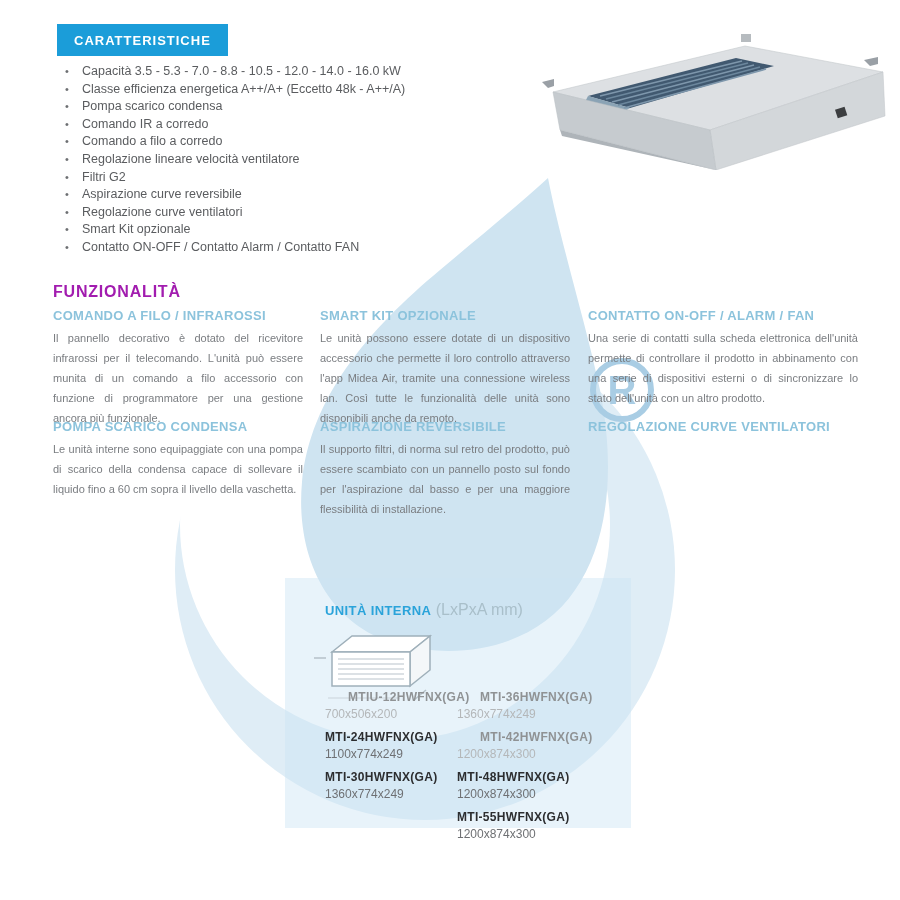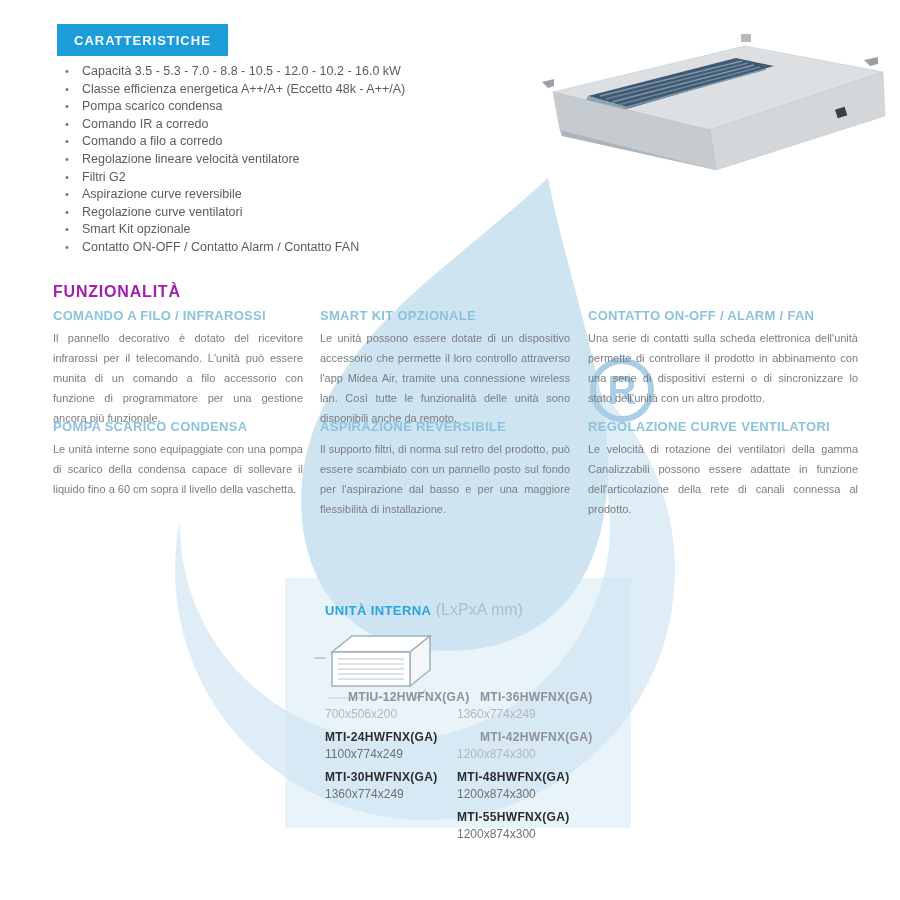--- a/index.html
+++ b/index.html
@@ -80,21 +80,21 @@
     </svg>
   </div>
 
   <div id="panel"></div>
 
   <div class="content">
 
     <div class="badge">CARATTERISTICHE</div>
 
     <ul class="features">
-      <li>Capacità 3.5 - 5.3 - 7.0 - 8.8 - 10.5 - 12.0 - 10.2 - 16.0 kW</li>
+      <li>Capacità 3.5 - 5.3 - 7.0 - 8.8 - 10.5 - 12.0 - 14.0 - 16.0 kW</li>
       <li>Classe efficienza energetica A++/A+ (Eccetto 48k - A++/A)</li>
       <li>Pompa scarico condensa</li>
       <li>Comando IR a corredo</li>
       <li>Comando a filo a corredo</li>
       <li>Regolazione lineare velocità ventilatore</li>
       <li>Filtri G2</li>
       <li>Aspirazione curve reversibile</li>
       <li>Regolazione curve ventilatori</li>
       <li>Smart Kit opzionale</li>
       <li>Contatto ON-OFF / Contatto Alarm / Contatto FAN</li>
@@ -143,21 +143,20 @@
     <div class="block" id="b-c1s2">
       <h3>POMPA SCARICO CONDENSA</h3>
       <p>Le unità interne sono equipaggiate con una pompa di scarico della condensa capace di sollevare il liquido fino a 60 cm sopra il livello della vaschetta.</p>
     </div>
     <div class="block" id="b-c2s2">
       <h3>ASPIRAZIONE REVERSIBILE</h3>
       <p>Il supporto filtri, di norma sul retro del prodotto, può essere scambiato con un pannello posto sul fondo per l'aspirazione dal basso e per una maggiore flessibilità di installazione.</p>
     </div>
     <div class="block" id="b-c3s2">
       <h3>REGOLAZIONE CURVE VENTILATORI</h3>
-      <p>Le velocità di rotazione dei ventilatori della gamma Canalizzabili possono essere adattate in funzione dell'articolazione della rete di canali connessa al prodotto.</p>
     </div>
 
     <div class="table-title">
       <span class="t1">UNITÀ INTERNA</span>
       <span class="t2">(LxPxA mm)</span>
     </div>
 
     <svg class="unit-diagram" viewBox="0 0 128 88">
       <line x1="2" y1="36" x2="14" y2="36" stroke="#b6c1c8" stroke-width="1.5"></line>
       <path d="M20,30 L40,14 L118,14 L98,30 Z" fill="#ffffff" stroke="#9fb0ba" stroke-width="1.5"></path>

